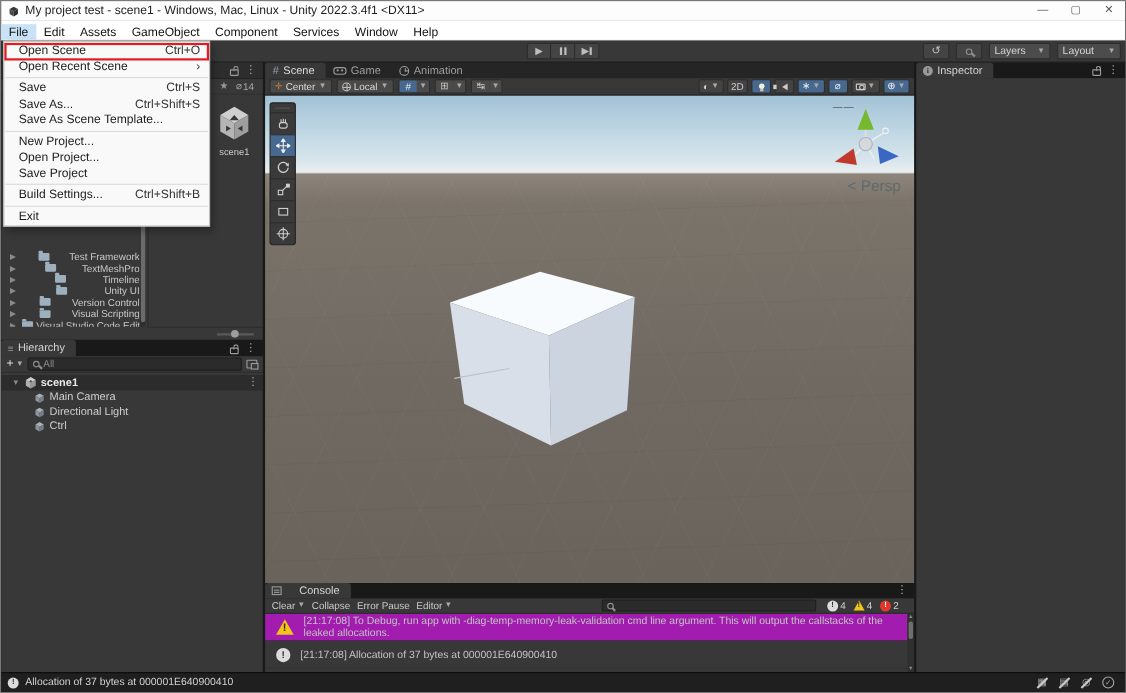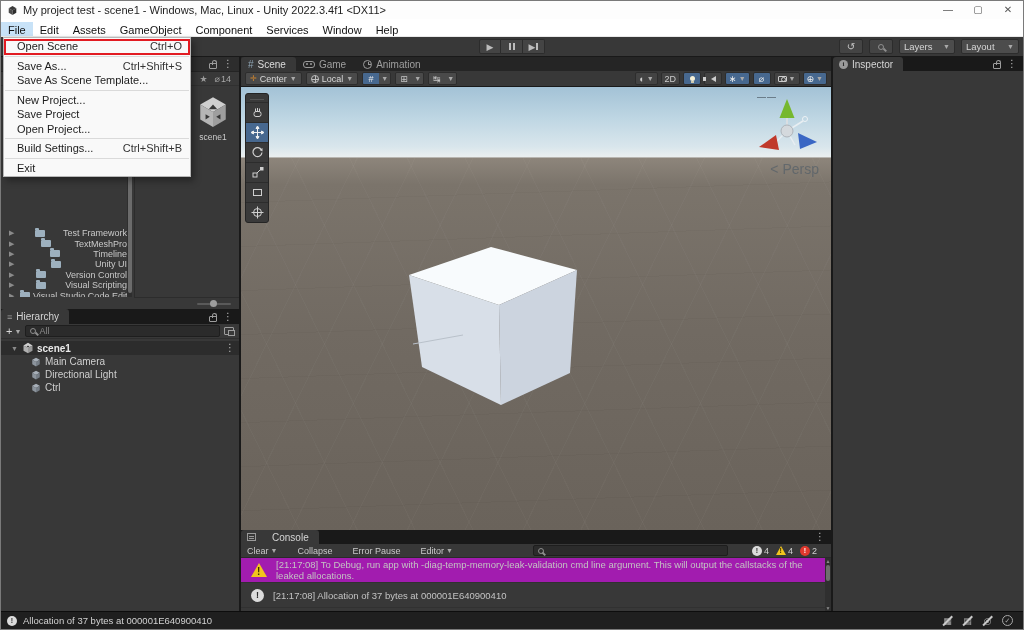--- a/index.html
+++ b/index.html
@@ -152,21 +152,21 @@
   .scene-handle { position:absolute; right:54px; top:5px; color:#46525c; font-size:9px; letter-spacing:1px; }
   .gizmo { position:absolute; right:8px; top:6px; }
   .persp { position:absolute; right:12px; top:74px; font-size:14px; color:rgba(70,85,100,0.55); }
 
   .console { position:absolute; left:0; right:0; bottom:0; height:81px; background:#383838; }
   .con-tabstrip { height:14px; background:#191919; display:flex; align-items:center; }
   .con-tab { height:14px; background:#383838; display:flex; align-items:center; gap:16px; padding:0 10px 0 6px;
              color:#d5d5d5; font-size:10px; border-radius:3px 3px 0 0; }
   .list-icon { width:9px; height:8px; border:1px solid #9a9a9a; position:relative; }
   .list-icon::before { content:''; position:absolute; left:1px; top:1.5px; width:5px; height:1px; background:#9a9a9a; box-shadow:0 2px 0 #9a9a9a; }
-  .con-toolbar { height:14px; display:flex; align-items:center; gap:20px; padding:0 6px; border-bottom:1px solid #2a2a2a; color:#c9c9c9; }
+  .con-toolbar { height:14px; display:flex; align-items:center; gap:6px; padding:0 6px; border-bottom:1px solid #2a2a2a; color:#c9c9c9; }
   .con-btn { display:flex; align-items:center; gap:2px; font-size:9px; }
   .con-search { width:195px; height:11px; background:#2b2b2b; border:1px solid #1e1e1e; border-radius:2px;
                 margin-left:auto; display:flex; align-items:center; padding:0 4px; }
   .con-counts { display:flex; align-items:center; gap:7px; margin-left:4px; padding-right:8px; }
   .cnt { display:flex; align-items:center; gap:2px; font-size:9px; color:#d0d0d0; }
   .con-logs { position:absolute; left:0; right:6px; top:28px; bottom:0; overflow:hidden; }
   .log-row { height:25px; display:flex; align-items:center; gap:9px; padding:0 10px; border-bottom:1px solid #313131;
              color:#c3c3c3; font-size:9.5px; }
   .log-row.even { background:#a21caf; }
   .log-row .circ-info, .log-row .circ-err { width:13px; height:13px; font-size:9px; }
@@ -630,37 +630,45 @@
     <span class="check-circ">✓</span>
   </div>
 </div>
 
 <div class="file-menu">
   <div class="annotation"></div>
   <div class="mi">
     <span>Open Scene</span>
       <span class="ms">Ctrl+O</span>
   </div>
+  <div class="mi">
+    <span>Open Recent Scene</span>
+      <span class="ms">›</span>
+  </div>
   <div class="msep"></div>
+  <div class="mi">
+    <span>Save</span>
+      <span class="ms">Ctrl+S</span>
+  </div>
   <div class="mi">
     <span>Save As...</span>
       <span class="ms">Ctrl+Shift+S</span>
   </div>
   <div class="mi">
     <span>Save As Scene Template...</span>
   </div>
   <div class="msep"></div>
   <div class="mi">
     <span>New Project...</span>
   </div>
   <div class="mi">
+    <span>Open Project...</span>
+  </div>
+  <div class="mi">
     <span>Save Project</span>
-  </div>
-  <div class="mi">
-    <span>Open Project...</span>
   </div>
   <div class="msep"></div>
   <div class="mi">
     <span>Build Settings...</span>
       <span class="ms">Ctrl+Shift+B</span>
   </div>
   <div class="msep"></div>
   <div class="mi">
     <span>Exit</span>
   </div>

